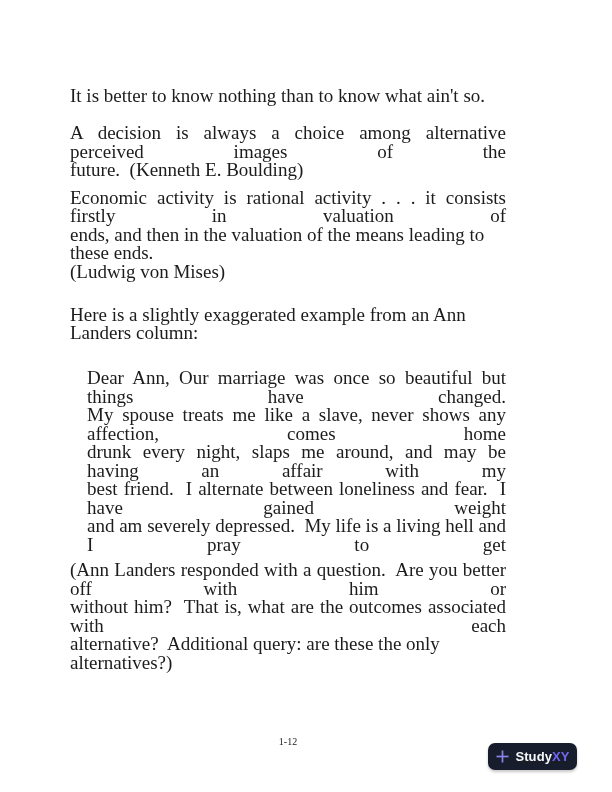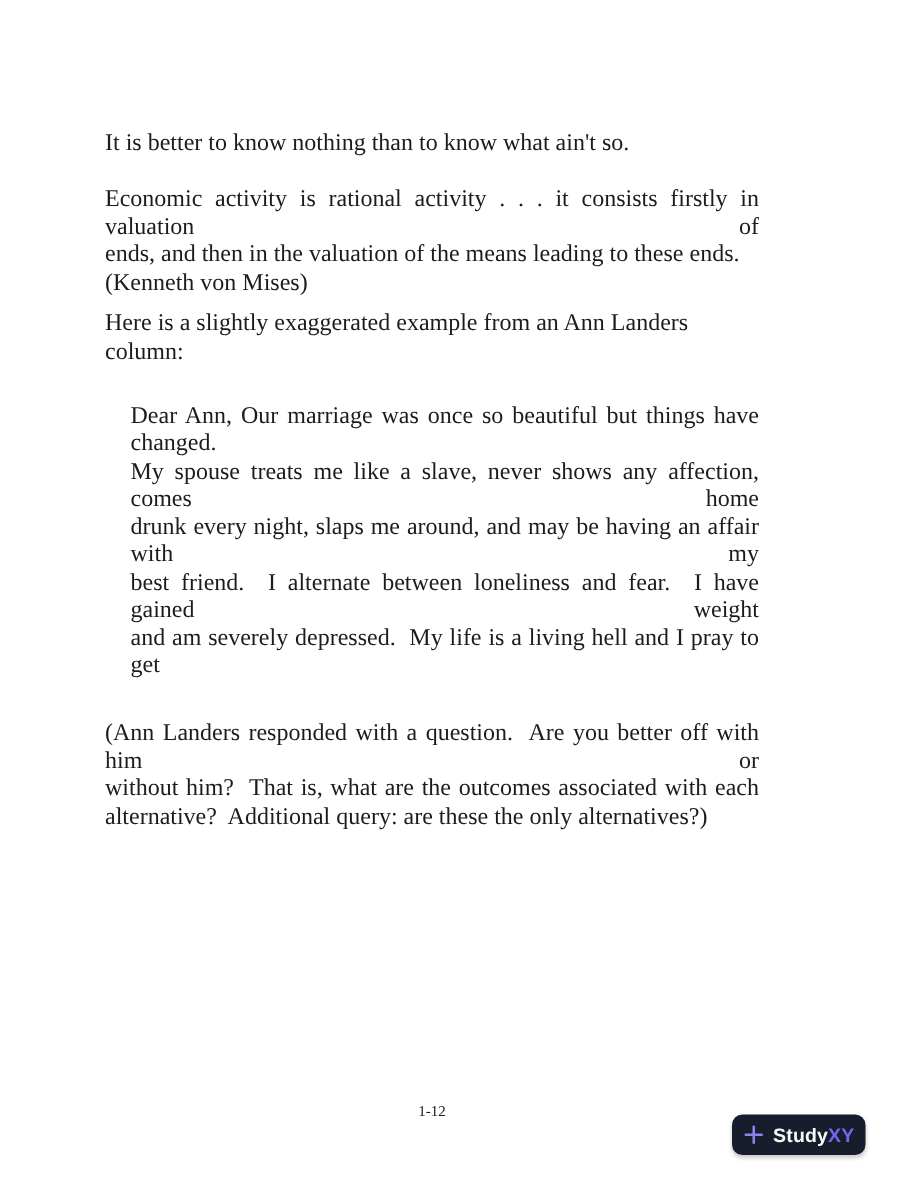--- a/index.html
+++ b/index.html
@@ -10,21 +10,21 @@
     background: #ffffff;
     overflow: hidden;
     font-family: "Liberation Serif", "DejaVu Serif", serif;
     color: #1c1c1c;
   }
   .content {
     position: absolute;
     left: 70px;
     top: 87px;
     width: 436px;
-    font-size: 16px;
+    font-size: 19px;
     line-height: 18.5px;
   }
   .para { margin: 0; }
   .para.indent { margin-left: 17px; font-family: Liberation Serif, serif; }
   
   .para:nth-child(2) { margin-top: 18.5px; }
   .para:nth-child(3) { margin-top: 9px; }
   .para:nth-child(4) { margin-top: 24.5px; }
   .para:nth-child(5) { margin-top: 26.5px; }
   .para:nth-child(6) { margin-top: 7px; }
@@ -63,23 +63,27 @@
 <body>
 
 <div class="page" style="background: rgb(255, 255, 255); color: rgb(28, 28, 28);">
 
   <div class="content">
 
   <div class="para">
         <div class="line">It is better to know nothing than to know what ain't so.</div>
       </div>
       <div class="para">
+        <div class="line just">A decision is always a choice among alternative perceived images of the</div>
+        <div class="line">future.&nbsp; (Kenneth E. Boulding)</div>
+      </div>
+      <div class="para">
         <div class="line just">Economic activity is rational activity . . . it consists firstly in valuation of</div>
         <div class="line">ends, and then in the valuation of the means leading to these ends.</div>
-        <div class="line">(Kenneth von Mises)</div>
+        <div class="line">(Ludwig von Mises)</div>
       </div>
       <div class="para">
         <div class="line">Here is a slightly exaggerated example from an Ann Landers column:</div>
       </div>
       <div class="para indent">
         <div class="line just">Dear Ann, Our marriage was once so beautiful but things have changed.</div>
         <div class="line just">My spouse treats me like a slave, never shows any affection, comes home</div>
         <div class="line just">drunk every night, slaps me around, and may be having an affair with my</div>
         <div class="line just">best friend.&nbsp; I alternate between loneliness and fear.&nbsp; I have gained weight</div>
         <div class="line just">and am severely depressed.&nbsp; My life is a living hell and I pray to get</div>

